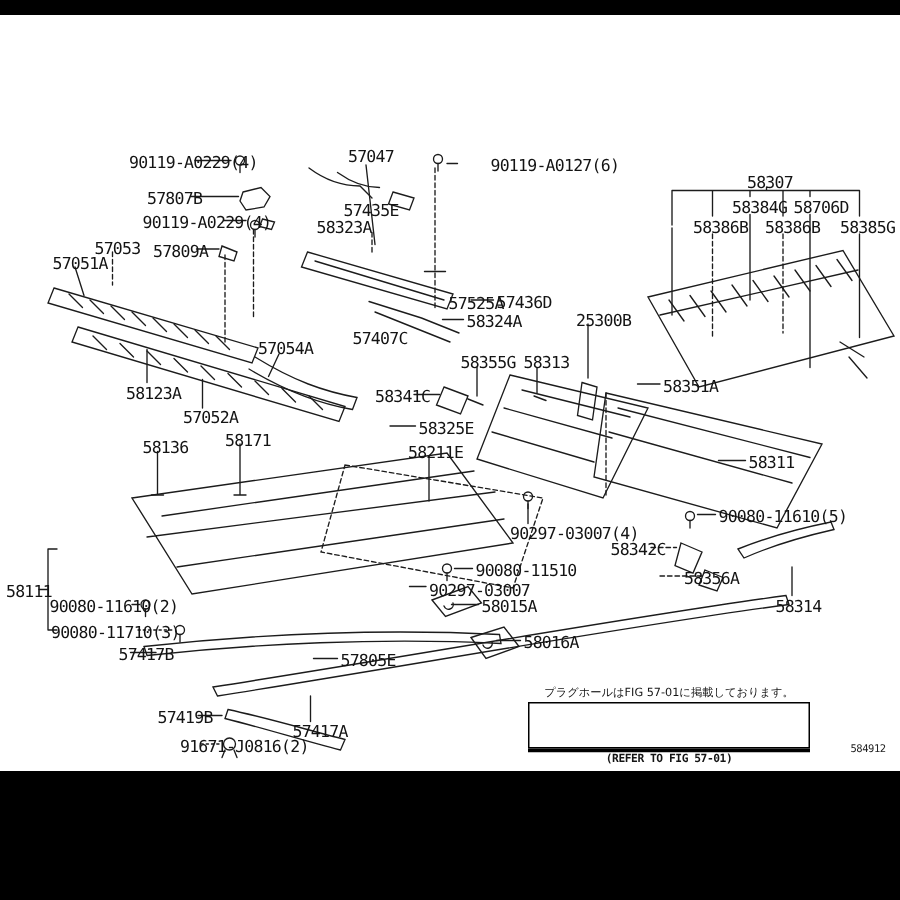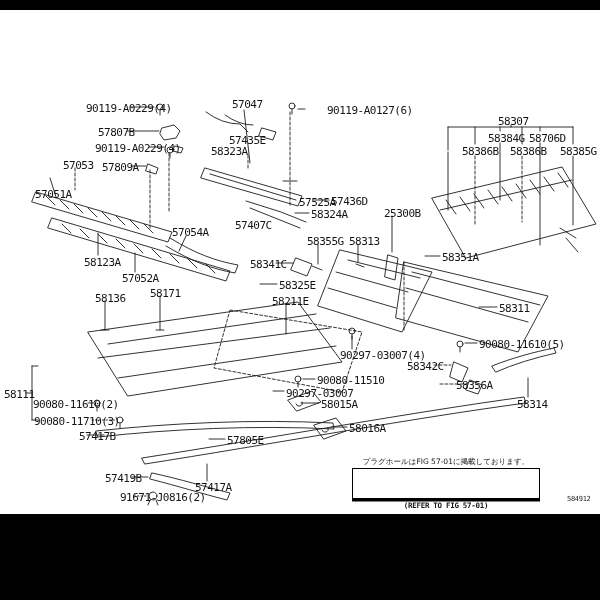--- a/index.html
+++ b/index.html
@@ -120,21 +120,21 @@
   <div>
       <span class="part-label" style="left: 86px; top: 103px;">90119-A0229(4)</span>
       <span class="part-label" style="left: 232px; top: 99px;">57047</span>
       <span class="part-label" style="left: 307px; top: 105px; padding-left: 20px;">90119-A0127(6)</span>
       <span class="part-label" style="left: 98px; top: 127px;">57807B</span>
       <span class="part-label" style="left: 95px; top: 143px;">90119-A0229(4)</span>
       <span class="part-label" style="left: 229px; top: 135px;">57435E</span>
       <span class="part-label" style="left: 211px; top: 146px;">58323A</span>
       <span class="part-label" style="left: 63px; top: 160px;">57053</span>
       <span class="part-label" style="left: 102px; top: 162px;">57809A</span>
-      <span class="part-label" style="left: 35px; top: 170px; margin-top: 19px;">57051A</span>
+      <span class="part-label" style="left: 35px; top: 170px;">57051A</span>
       <span class="part-label" style="left: 498px; top: 116px;">58307</span>
       <span class="part-label" style="left: 488px; top: 133px;">58384G</span>
       <span class="part-label" style="left: 529px; top: 133px;">58706D</span>
       <span class="part-label" style="left: 462px; top: 146px;">58386B</span>
       <span class="part-label" style="left: 510px; top: 146px;">58386B</span>
       <span class="part-label" style="left: 560px; top: 146px;">58385G</span>
       <span class="part-label" style="left: 299px; top: 177px; margin-top: 20px;">57525A</span>
       <span class="part-label" style="left: 331px; top: 196px;">57436D</span>
       <span class="part-label" style="left: 311px; top: 209px;">58324A</span>
       <span class="part-label" style="left: 235px; top: 220px;">57407C</span>

